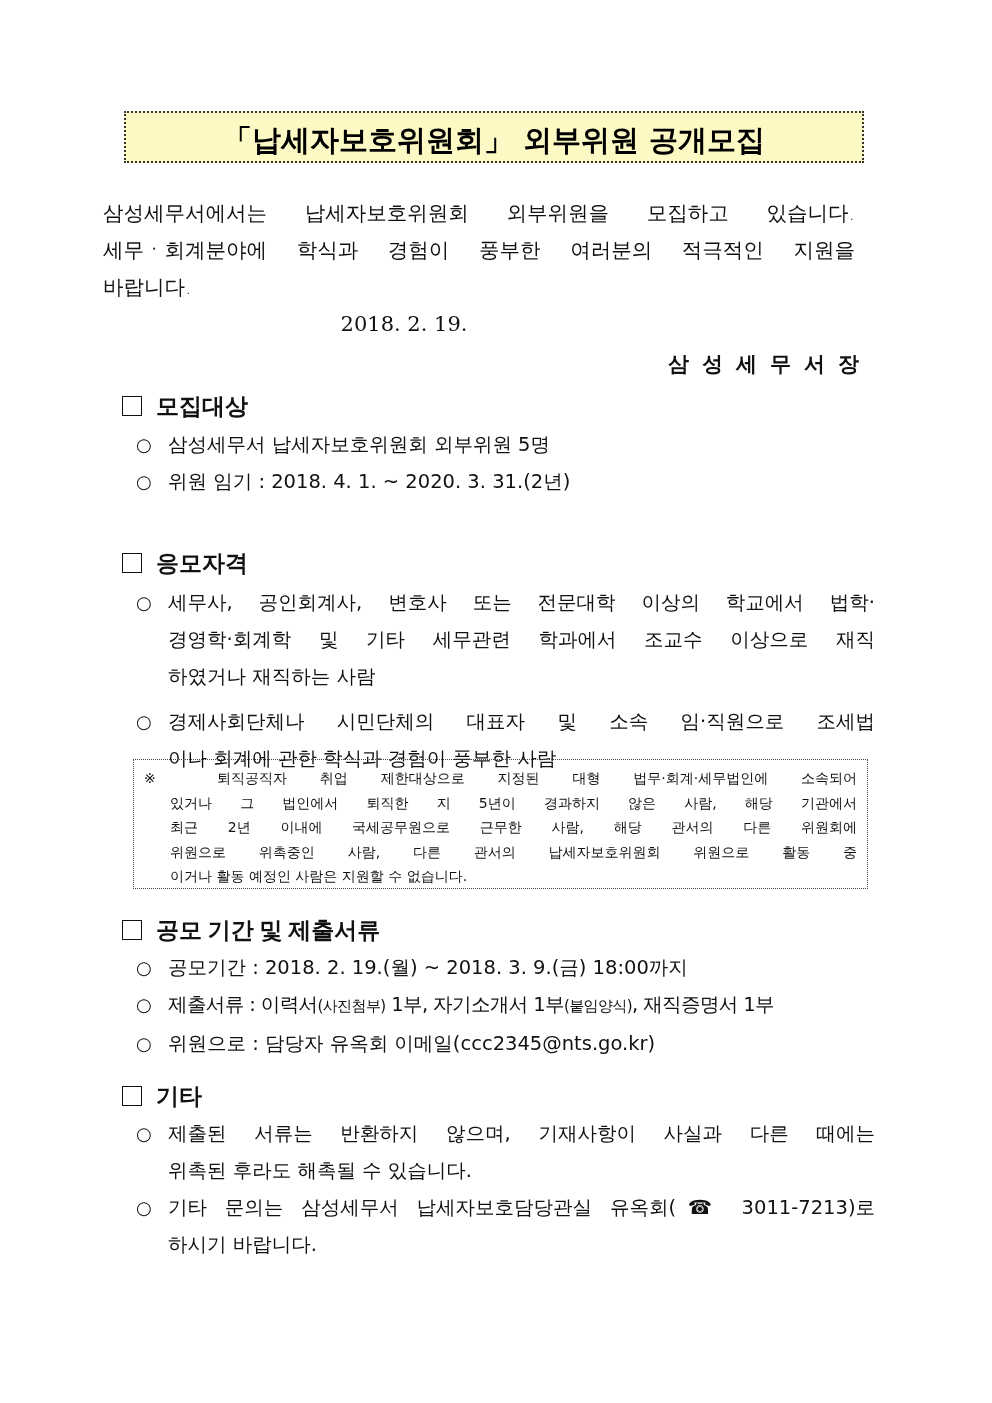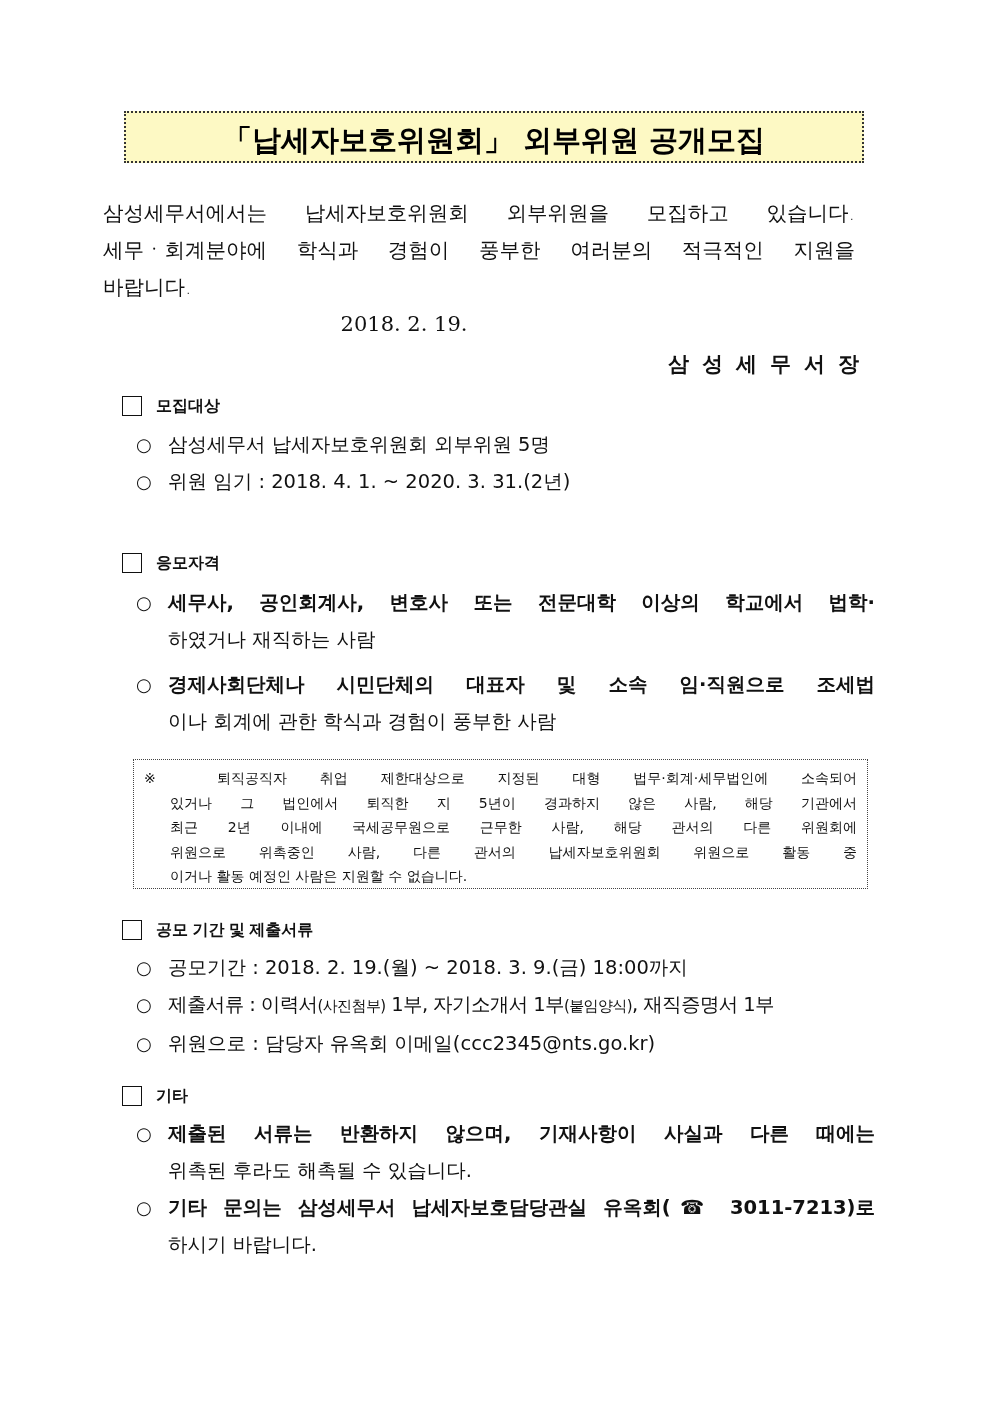--- a/index.html
+++ b/index.html
@@ -33,35 +33,35 @@
     text-align: center; font-size: 21px;
   }
   .signer {
     position: absolute; right: 120px; top: 350px;
     font-size: 21px; letter-spacing: 13px; font-weight: bold;
     font-family: "DejaVu Sans", "Liberation Sans", sans-serif;
   }
   .section { position: absolute; left: 120px; width: 755px; }
   .sec-head {
     display: flex; align-items: center; height: 34px;
-    font-size: 16px; font-weight: bold;
-    font-family: Liberation Sans, sans-serif;
+    font-size: 23px; font-weight: bold;
+    font-family: Liberation Serif, serif;
   }
   .sq {
     width: 20px; height: 20px; border: 1.6px solid #111; box-sizing: border-box;
     margin-right: 14px; margin-left: 2px; display: inline-block;
   }
   .item {
     display: flex; font-size: 19.5px; line-height: 37px;
     font-family: "DejaVu Sans", "Liberation Sans", sans-serif;
   }
   .bullet { width: 48px; flex: none; text-align: left; padding-left: 16px; box-sizing: border-box; font-size: 18px; }
   .item-text { flex: 1; }
   .item-line { display: block; white-space: nowrap; }
-  .item-line.j { text-align: justify; text-align-last: justify; font-weight: bold; }
+  .item-line.j { text-align: justify; text-align-last: justify; }
   .note-box {
     position: absolute; left: 133px; top: 759px; width: 735px; height: 130px;
     border: 1.5px dotted #444; box-sizing: border-box;
     padding: 6px 10px 0 10px;
     font-family: "DejaVu Sans", "Liberation Sans", sans-serif;
     font-size: 14px; line-height: 24.5px;
   }
   .note-box .nl { display: block; white-space: nowrap; text-align: justify; text-align-last: justify; padding-left: 26px; }
   .note-box .nl.first { padding-left: 0; }
   .note-box .nl.last { text-align-last: left; }
@@ -104,20 +104,21 @@
 
 <div class="section" style="top:514px;margin-top:32px;">
   <div class="sec-head">
     <span class="sq"></span>
     <span>응모자격</span>
   </div>
   <div class="item" style="margin-top:4px;">
     <span class="bullet">○</span>
     <span class="item-text">
       <span class="item-line j">세무사, 공인회계사, 변호사 또는 전문대학 이상의 학교에서 법학·</span>
+      <span class="item-line j">경영학·회계학 및 기타 세무관련 학과에서 조교수 이상으로 재직</span>
       <span class="item-line">하였거나 재직하는 사람</span>
     </span>
   </div>
   <div class="item" style="margin-top:8px;">
     <span class="bullet">○</span>
     <span class="item-text">
       <span class="item-line j">경제사회단체나 시민단체의 대표자 및 소속 임·직원으로 조세법</span>
       <span class="item-line">이나 회계에 관한 학식과 경험이 풍부한 사람</span>
     </span>
   </div>

